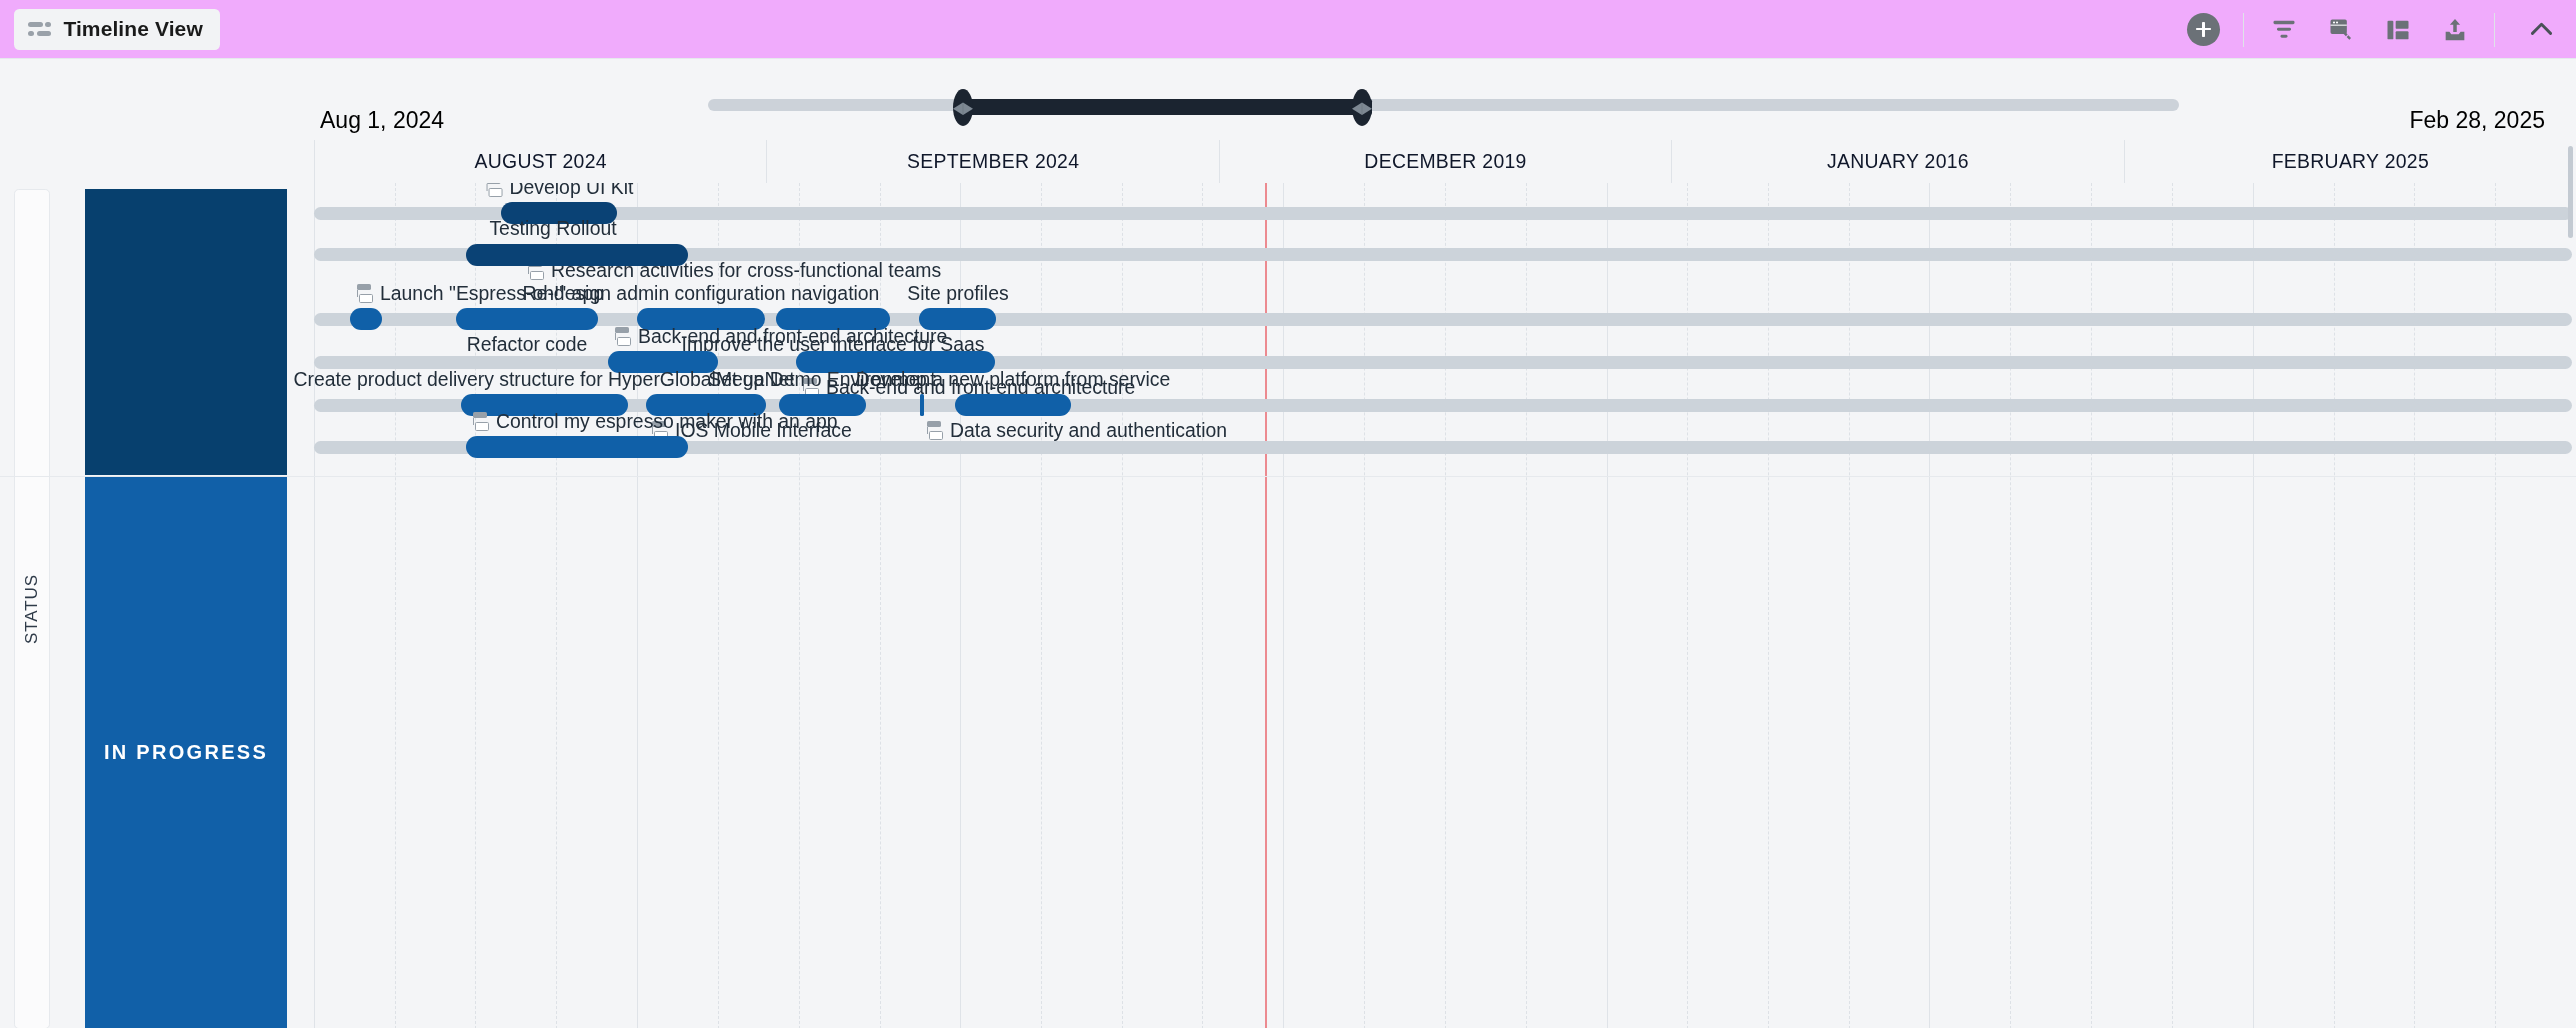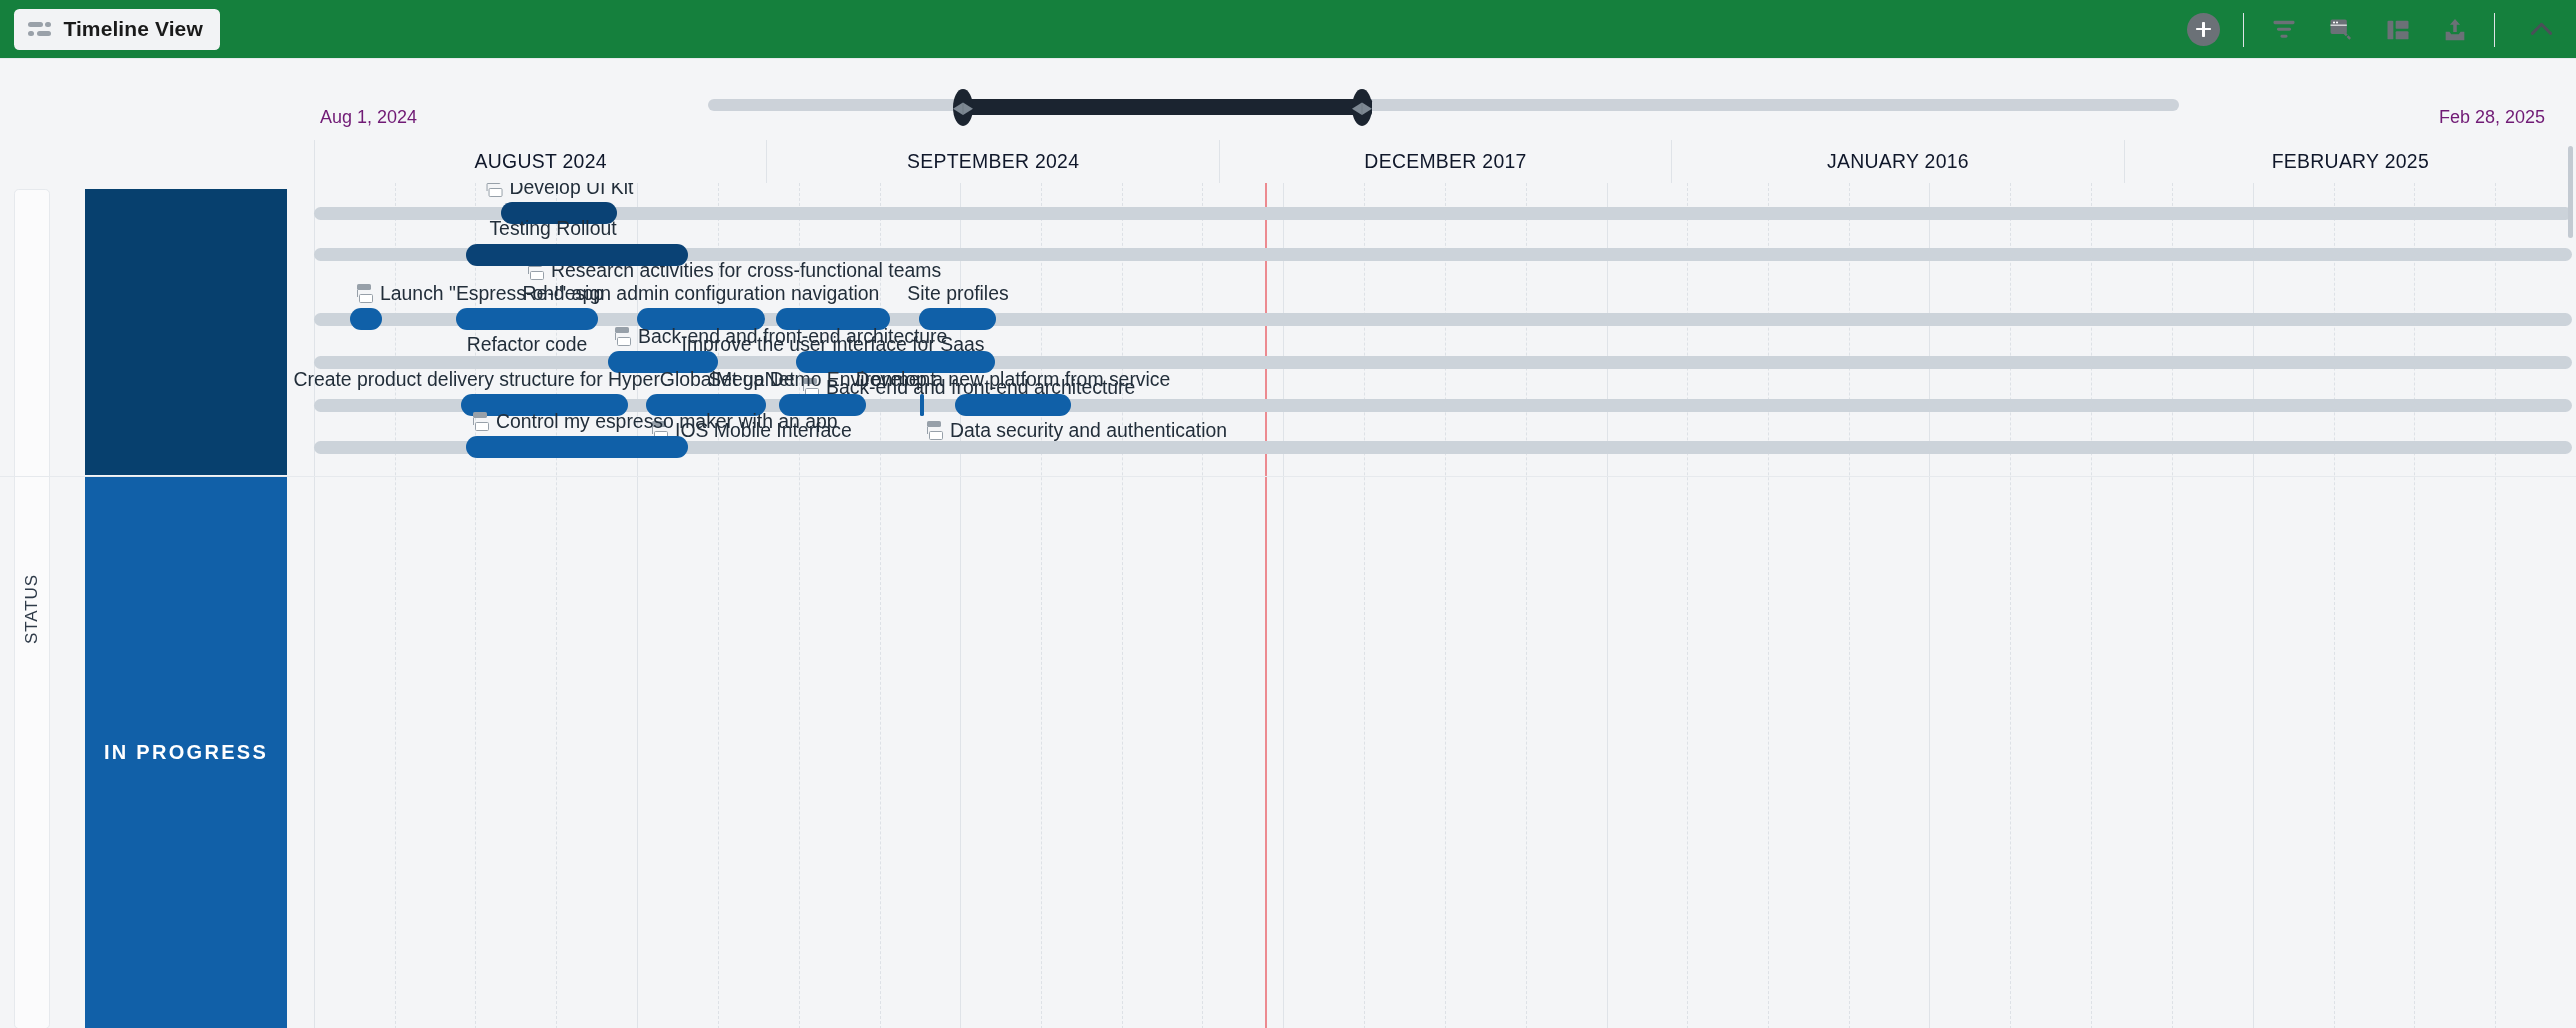--- a/index.html
+++ b/index.html
@@ -7,21 +7,21 @@
     width: 2576px; height: 1029px;
     background: #f4f5f7;
     font-family: "Liberation Sans", sans-serif;
     overflow: hidden;
   }
 
   
   .header {
     position: absolute; left: 0; top: 0;
     width: 2576px; height: 59px;
-    background: #15803d;
+    background: #f0abfc;
     border-bottom: 0.8px solid #e6e9ed;
     display: flex; align-items: center;
   }
   .view-chip {
     display: flex; align-items: center; gap: 12.4px;
     margin-left: 14px; padding: 8.5px 17px 8.5px 14px;
     background: #f2f3f5; border-radius: 5.4px;
   }
   .view-chip .chip-label {
     font-size: 21px; font-weight: bold; color: #1a1a1a;
@@ -73,21 +73,21 @@
     position: absolute; top: 29.5px; width: 20px; height: 37px;
     background: #1b2430; border-radius: 50% / 50%;
     display: flex; align-items: center; justify-content: center;
     cursor: ew-resize;
   }
   .slider-handle span {
     color: #7d8893; font-size: 13px; line-height: 1;
     transform: scaleY(1.25);
   }
   .range-date {
-    position: absolute; top: 48px; font-size: 18px; color: #701a75;
+    position: absolute; top: 48px; font-size: 23px; color: #000000;
   }
   .range-date.left  { left: 320px; }
   .range-date.right { right: 31px; }
 
   
   .month-header {
     position: absolute; left: 314px; top: 140px;
     width: 2262px; height: 43px;
     display: flex;
   }
@@ -247,21 +247,21 @@
   <div class="slider-handle" style="left:1352px;">
     <span>◀▶</span>
   </div>
   <div class="range-date left">Aug 1, 2024</div>
   <div class="range-date right">Feb 28, 2025</div>
 </div>
 
 <div class="month-header" id="month-header">
     <div class="month-cell">AUGUST 2024</div>
     <div class="month-cell">SEPTEMBER 2024</div>
-    <div class="month-cell">DECEMBER 2017</div>
+    <div class="month-cell">DECEMBER 2019</div>
     <div class="month-cell">JANUARY 2016</div>
     <div class="month-cell">FEBRUARY 2025</div>
   </div>
 
 <div class="status-rail">
   <span>STATUS</span>
 </div>
 <div id="lane-blocks">
     <div class="lane-block" style="top: 189px; height: 286px; background: rgb(7, 64, 110);">
       <span></span>

